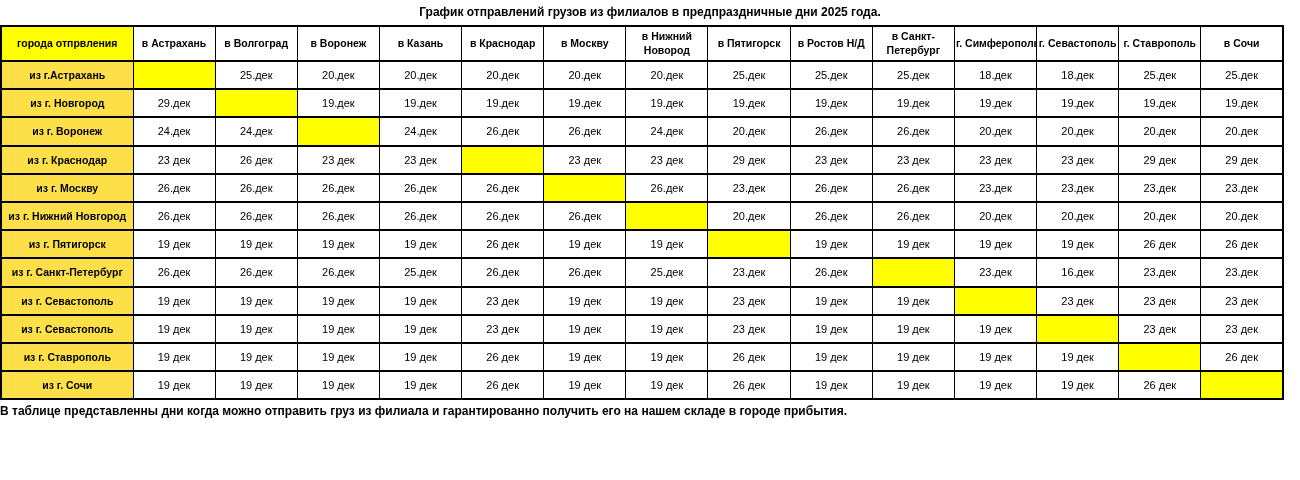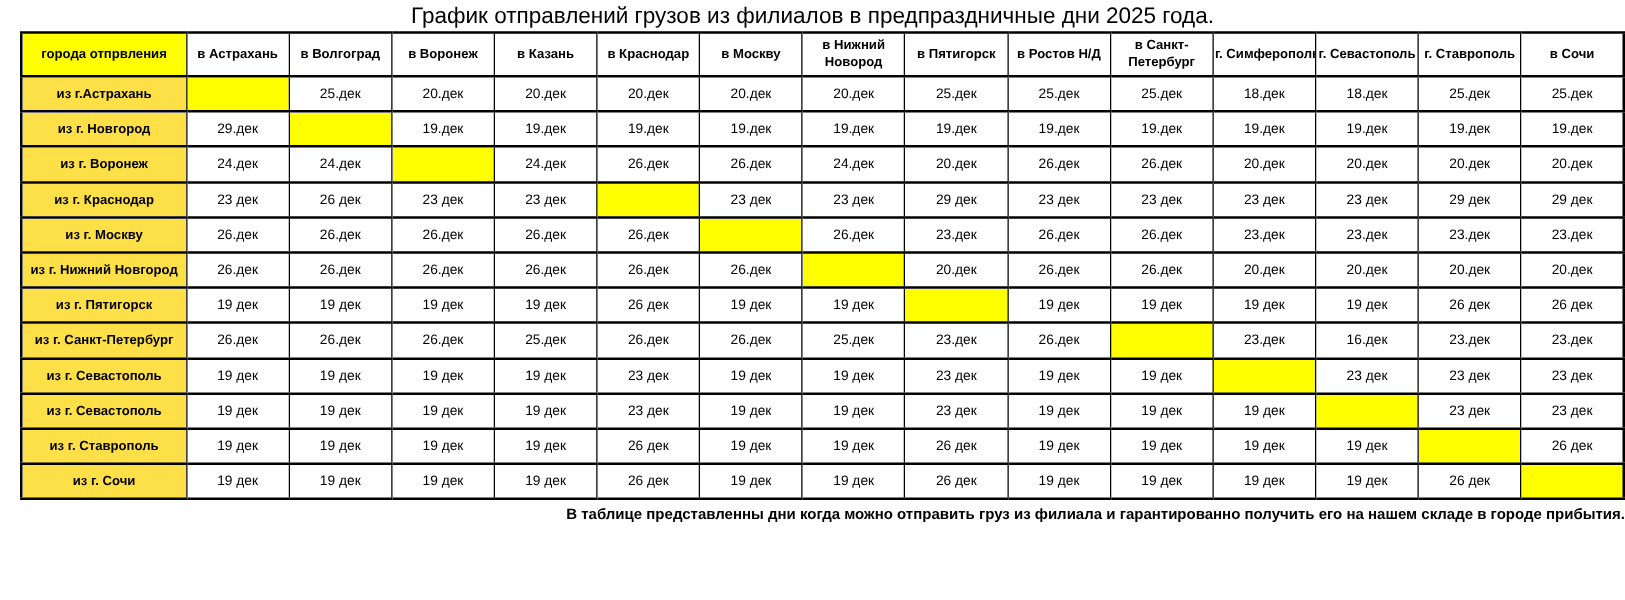--- a/index.html
+++ b/index.html
@@ -3,27 +3,27 @@
 <meta charset="utf-8">
 <style>
   html,body { margin:0; padding:0; }
   body {
     width:1300px; height:480px;
     background:#ffffff; color:#000000;
     font-family:"Liberation Sans", sans-serif;
     overflow:hidden;
   }
   .title {
-    text-align:center; font-weight:normal;
-    font-size:18px; line-height:17px;
+    text-align:center; font-weight:bold;
+    font-size:12px; line-height:17px;
     padding-top:4px;
   }
   table.schedule {
     border-collapse:collapse; table-layout:fixed;
-    width:1284px; margin:4px 8px 0 16px;
+    width:1284px; margin:4px 8px 0 0;
     border:2px solid #000;
   }
   col.rowhead-col { width:132px; }
   th, td {
     border:1px solid #000;
     border-top:2px solid #000;
     border-bottom:2px solid #000;
     text-align:center; vertical-align:middle;
     padding:0 1px; overflow:hidden;
   }
@@ -34,21 +34,21 @@
   }
   tbody tr { height:28.2px; }
   tbody th {
     font-size:10.5px; font-weight:bold;
     white-space:nowrap; background:#fde047;
   }
   td { font-size:11px; white-space:nowrap; }
   .corner { background:var(--hl,#FFFF00); }
   .hl     { background:var(--hl,#FFFF00); }
   .footer {
-    text-align:right; font-weight:bold;
+    text-align:left; font-weight:bold;
     font-size:12px; margin-top:4px;
   }
 </style>
 </head>
 <body>
 
 <div class="page">
   <div class="title">График отправлений грузов из филиалов в предпраздничные дни 2025 года.</div>
 
   <table class="schedule">

